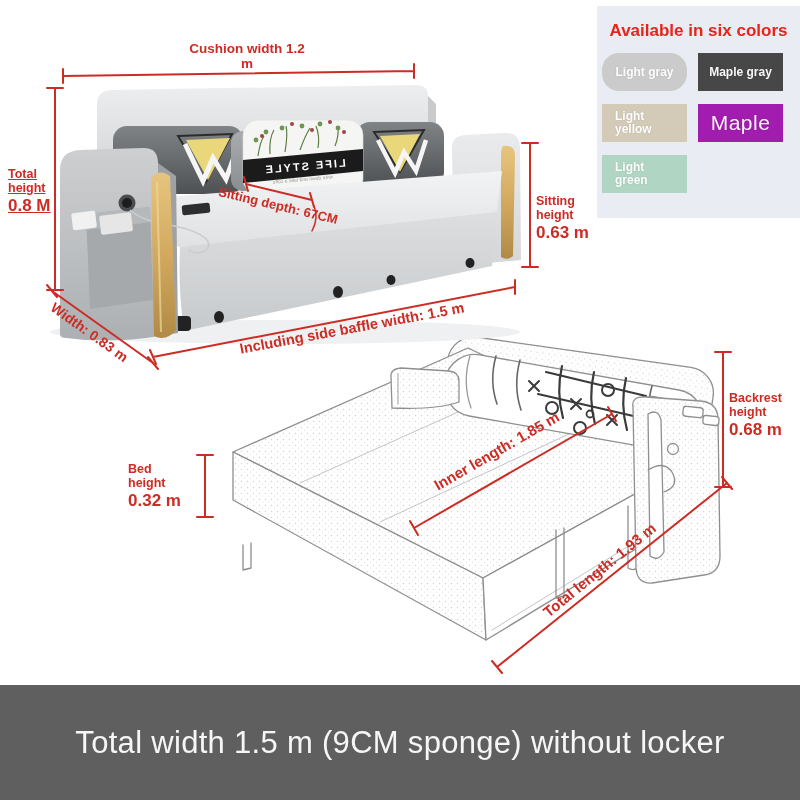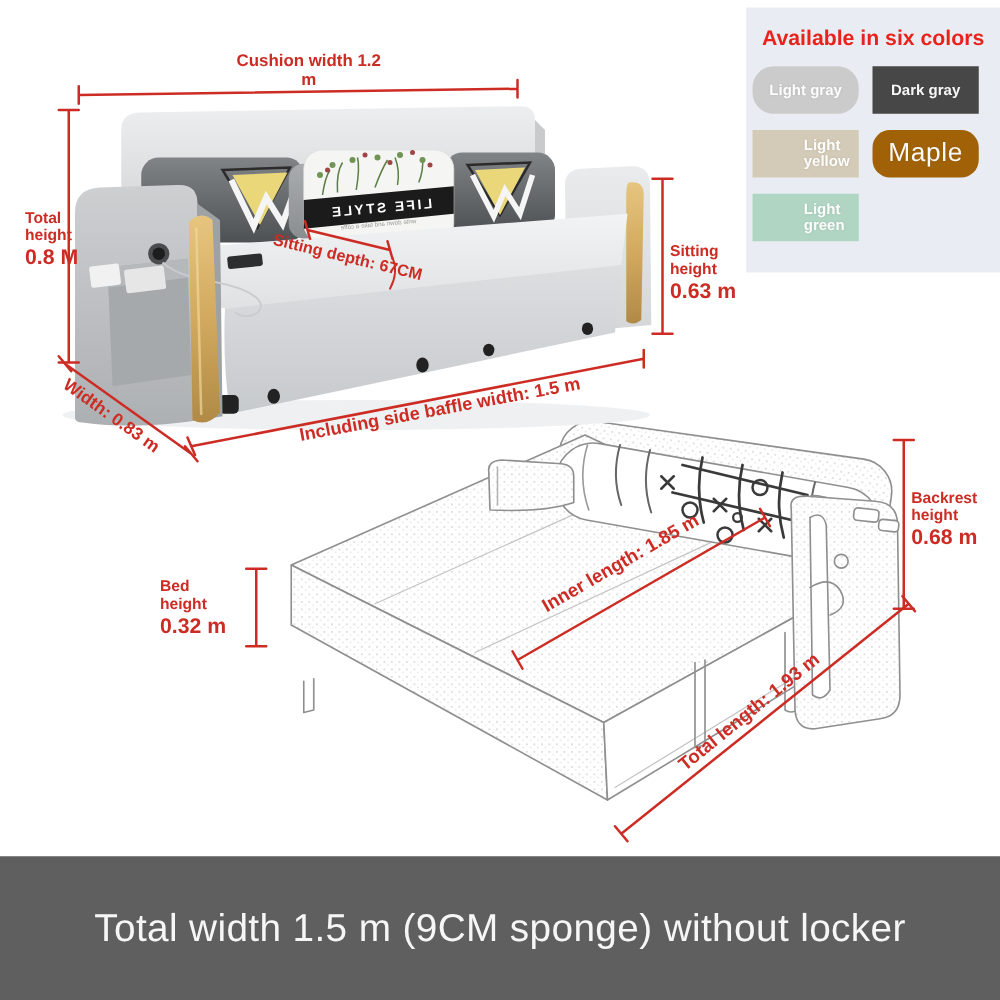--- a/index.html
+++ b/index.html
@@ -11,21 +11,21 @@
   .lbl.center{text-align:center;}
   .sm{font-size:12.5px;display:block;}
   .lg{font-size:17px;display:block;margin-top:1px;white-space:nowrap;}
   .rot{transform-origin:50% 50%;white-space:nowrap;}
   
   #panel{position:absolute;left:597px;top:6px;width:203px;height:212px;background:var(--panel-bg,#e9edf3);}
   #panel-title{margin-top:15px;text-align:center;color:#e9221c;font-size:17px;font-weight:bold;}
   #swatches{display:grid;grid-template-columns:85px 85px;grid-auto-rows:38px;gap:13px 11px;margin:12px 0 0 5px;}
   .sw{display:flex;align-items:center;justify-content:center;color:rgba(255,255,255,.96);
       font-size:12px;font-weight:600;text-shadow:0 0 2px rgba(0,0,0,.12);}
-  .sw.wrap{justify-content:flex-end;padding-left:13px;box-sizing:border-box;line-height:1.08;}
+  .sw.wrap{justify-content:flex-start;padding-left:13px;box-sizing:border-box;line-height:1.08;}
   .sw.wrap span{display:block;width:44px;}
   .sw.big{font-size:21px;font-weight:500;letter-spacing:.5px;}
   
   #footer{position:absolute;left:0;top:685px;width:800px;height:115px;background:var(--footer-bg,#5f5f5f);
       display:flex;align-items:center;justify-content:center;}
   #footer div{color:#f6f6f6;font-size:31px;letter-spacing:.3px;}
 </style>
 </head>
 <body>
 
@@ -224,21 +224,21 @@
     <path d="M414,528 L612,414 M410,521 L418,535 M608,407 L616,421"></path>
 
     <path d="M723,352 L723,487 M715,352 L731,352 M715,487 L731,487"></path>
 
     <path d="M497,667 L727,483 M492,661 L502,673 M722,477 L732,489"></path>
   </g>
 </svg>
 
 <div class="lbl center" style="left:182px;top:41px;width:130px;font-size:13.5px;">Cushion width 1.2 m</div>
 
-<div class="lbl" style="left:20px;top:167px;width:60px;">
+<div class="lbl" style="left:8px;top:167px;width:60px;text-decoration:underline;">
   <span class="sm">Total</span>
   <span class="sm">height</span>
   <span class="lg">0.8 M</span>
 </div>
 
 <div class="lbl center rot" style="left:34px;top:325px;width:110px;font-size:14px;transform:rotate(35.5deg);">Width: 0.83 m</div>
 
 <div class="lbl center rot" style="left:216px;top:199px;width:124px;font-size:13px;transform:rotate(13.5deg);">Sitting depth: 67CM</div>
 
 <div class="lbl" style="left:536px;top:194px;width:70px;">
@@ -262,25 +262,25 @@
   <span class="sm">height</span>
   <span class="lg">0.68 m</span>
 </div>
 
 <div class="lbl center rot" style="left:520px;top:562px;width:160px;font-size:15px;transform:rotate(-39deg);">Total length: 1.93 m</div>
 
 <div id="panel">
   <div id="panel-title">Available in six colors</div>
   <div id="swatches">
     <div class="sw" style="background: rgb(203, 203, 203); border-radius: 17px;">Light gray</div>
-    <div class="sw" style="background: rgb(71, 71, 71);">Dark gray</div>
+    <div class="sw" style="background: rgb(71, 71, 71);">Maple gray</div>
     <div class="sw wrap" style="background: rgb(211, 203, 183);">
       <span>Light yellow</span>
         </div>
-    <div class="sw big" style="background: #a16207; border-radius: 14px;">Maple</div>
+    <div class="sw big" style="background: #a21caf;">Maple</div>
     <div class="sw wrap" style="background: rgb(177, 213, 195);">
       <span>Light green</span>
         </div>
   </div>
 </div>
 
 <div id="footer">
   <div>Total width 1.5 m (9CM sponge) without locker</div>
 </div>
 

